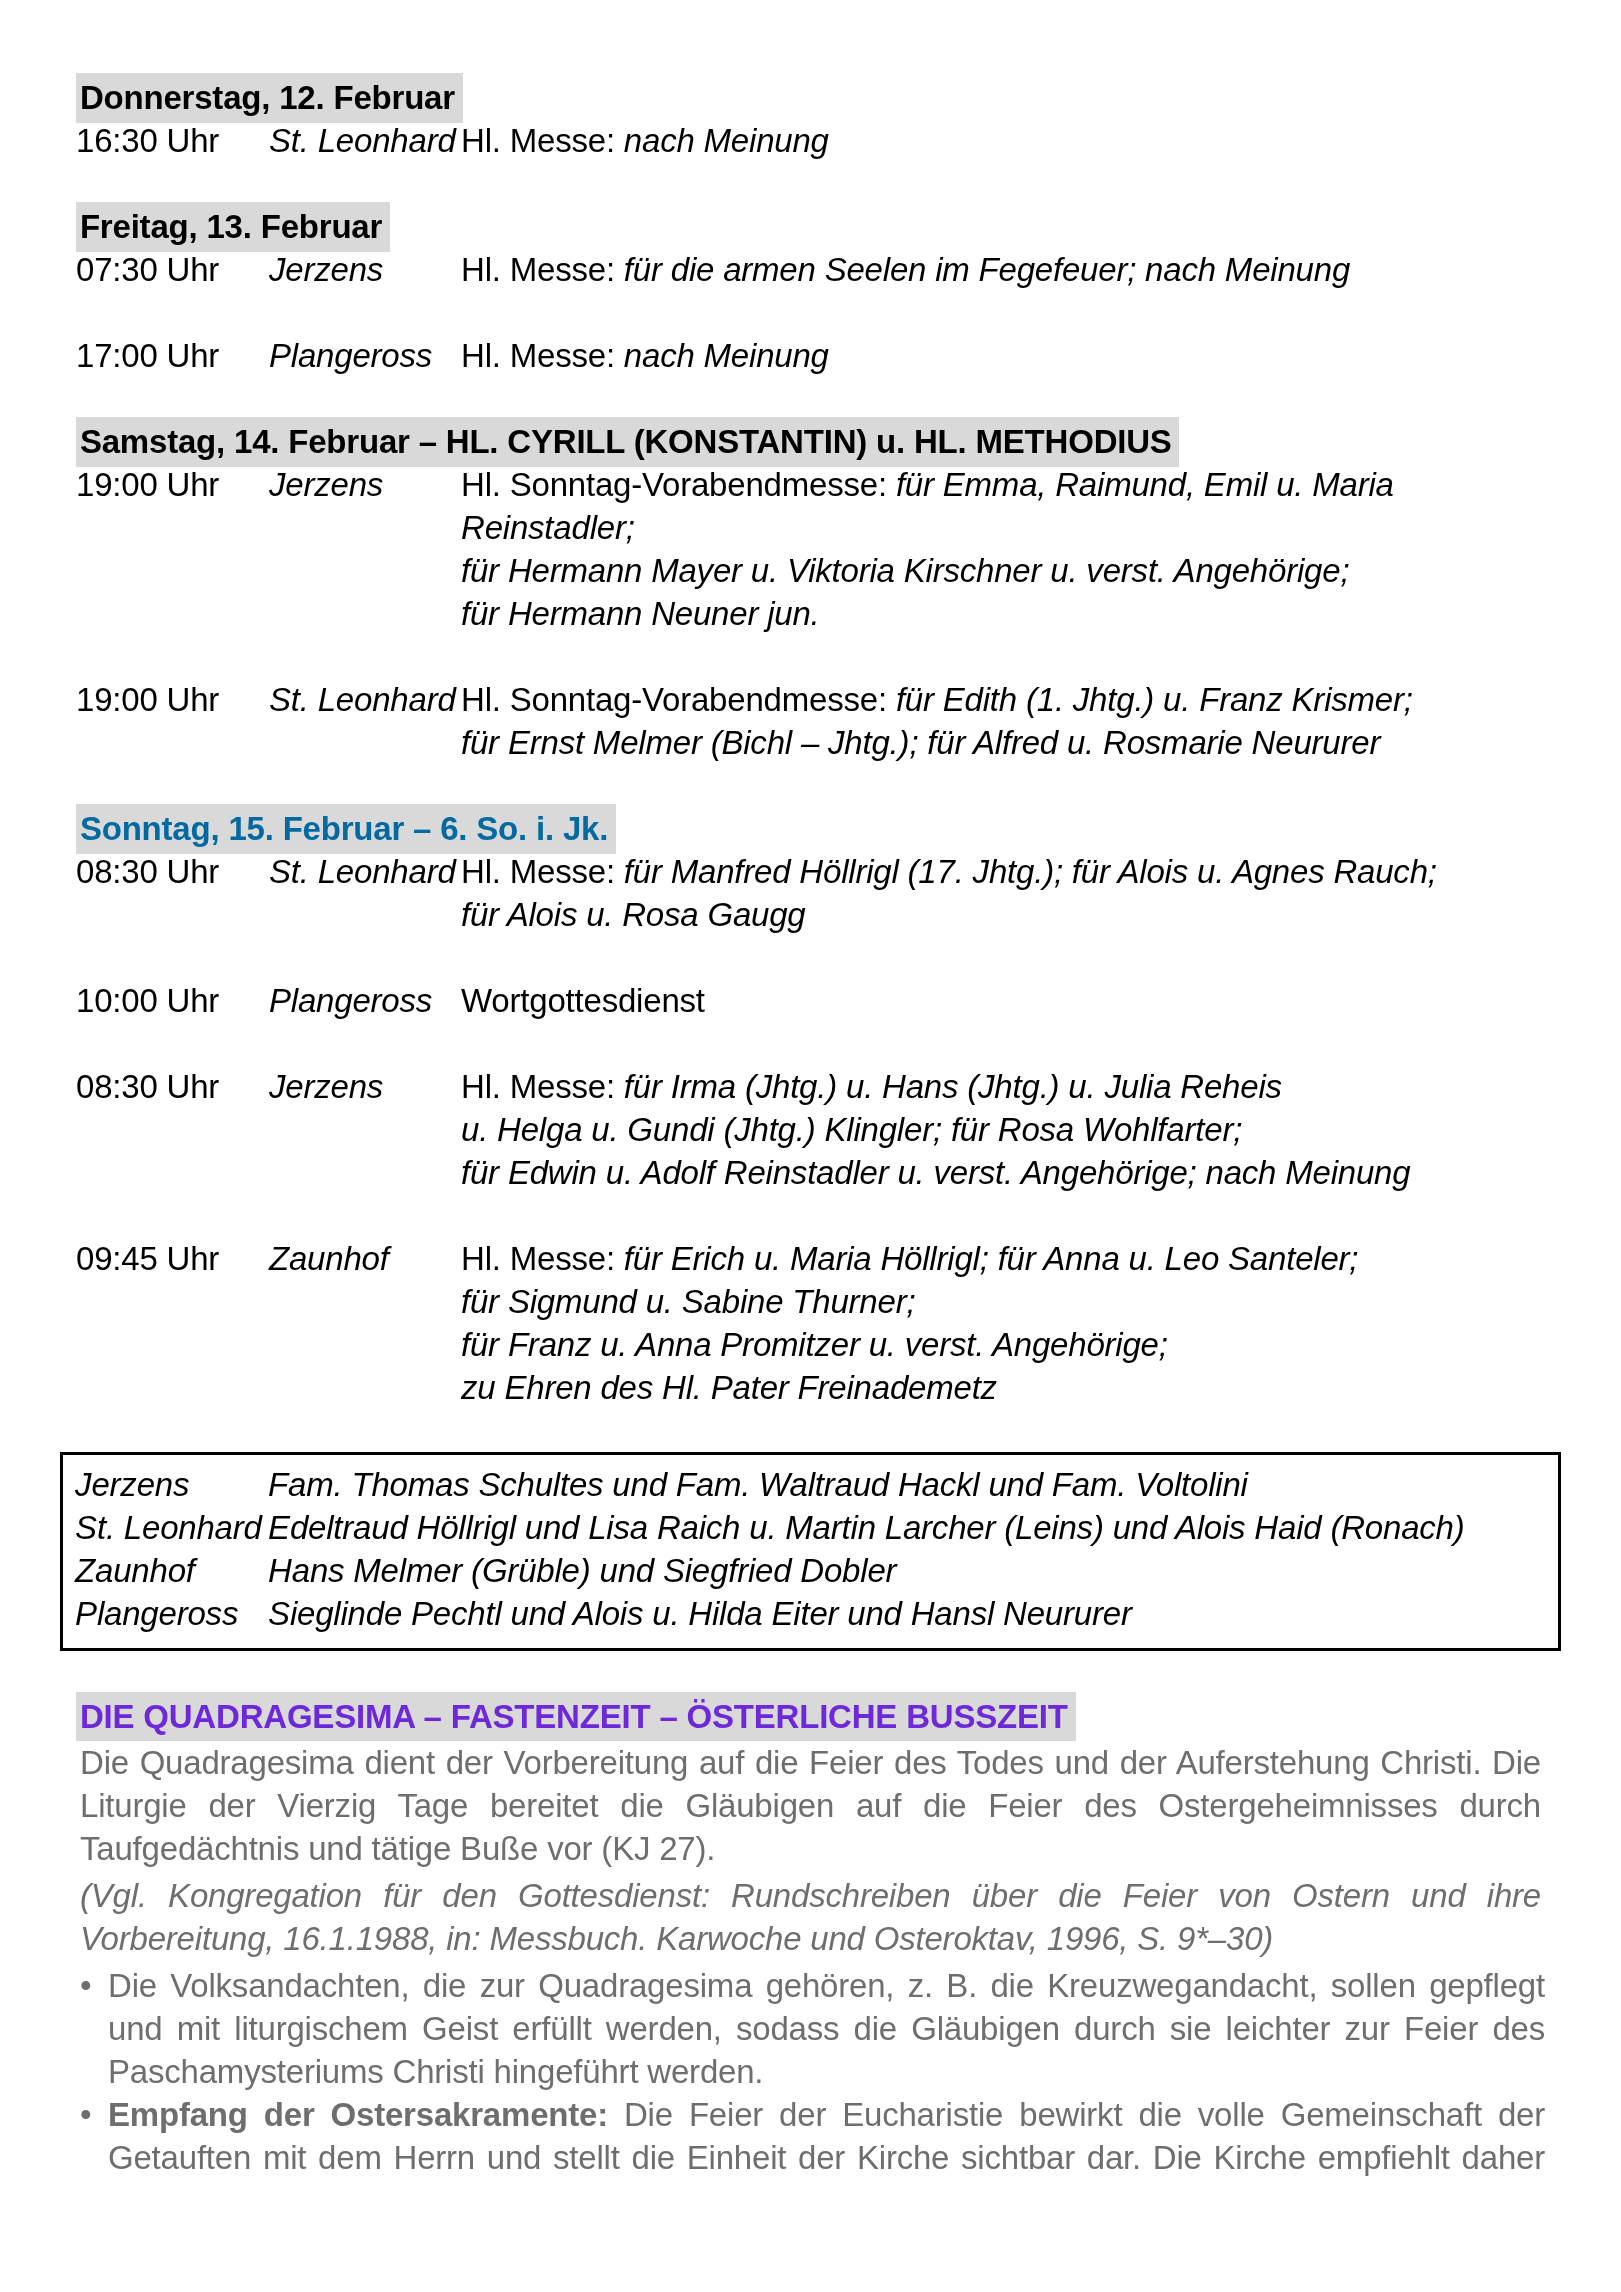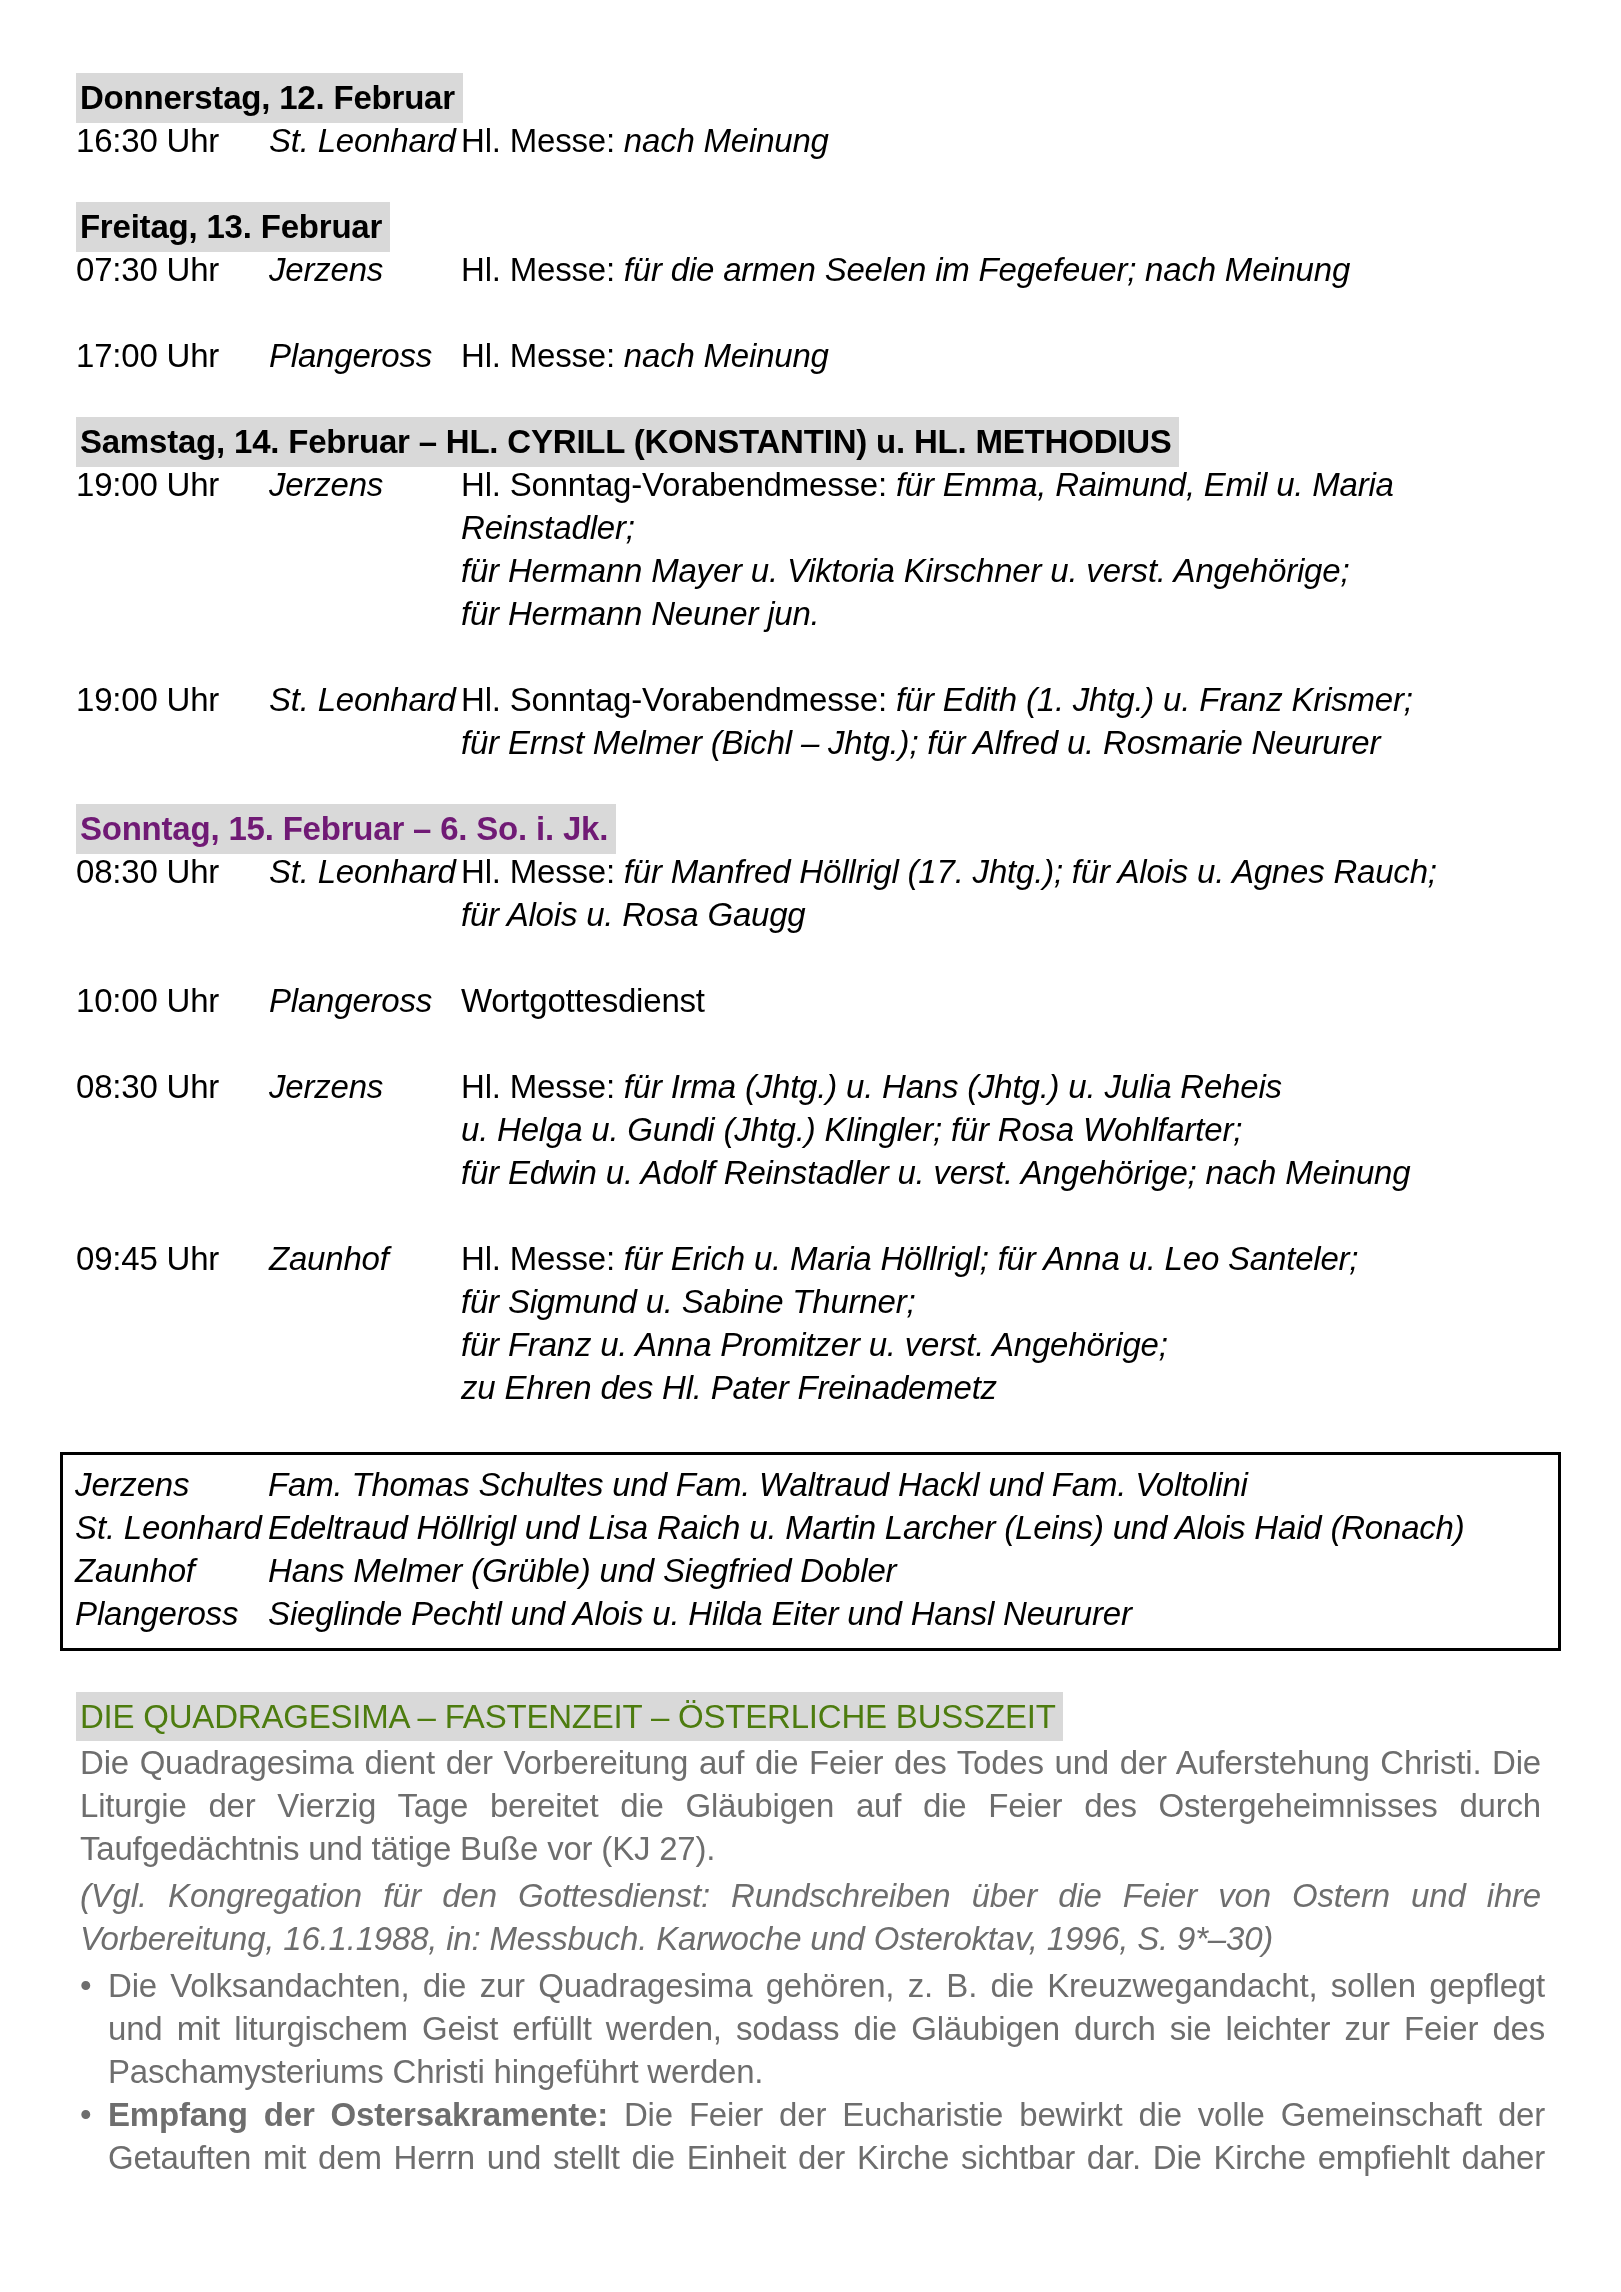--- a/index.html
+++ b/index.html
@@ -11,42 +11,42 @@
     background:#ffffff;
     font-family:"Liberation Sans","DejaVu Sans",sans-serif;
     font-size:33px;line-height:43px;
     letter-spacing:-0.2px;
     color:#000000;
     overflow:hidden;
   }
   
   .hl{background:#d9d9d9;padding:5.9px 7.8px 6.9px 3.9px;}
   .day-title{font-weight:700;}
-  .red{color:#701a75;}
+  .red{color:#0369a1;}
   
   .day{margin-bottom:43px;}
   .entry{display:flex;align-items:flex-start;}
   .entry + .entry{margin-top:43px;}
   .col-time{width:193px;flex:none;}
   .col-place{width:192px;flex:none;font-style:italic;}
   .col-desc{flex:1;min-width:0;}
   .i{font-style:italic;}
   
   .elight{
     border:3.9px solid #000;
     margin:43px -15.7px 43px -15.7px;
     padding:7.8px 11.8px 13.7px 11.8px;
   }
   .el-title{font-weight:700;font-style:italic;}
   .elrow{display:flex;align-items:flex-start;}
   .el-place{width:193px;flex:none;font-style:italic;}
   .el-don{flex:1;font-style:italic;min-width:0;}
   
   .quad{color:#6e6e6e;}
-  .quad-title{color:#4d7c0f;font-weight:400;}
+  .quad-title{color:#6d28d9;font-weight:700;}
   .quad p{margin:4px;text-align:justify;}
   .citation{font-style:italic;}
   .bullet{display:flex;align-items:flex-start;}
   .dot{width:32px;flex:none;padding-left:3.9px;box-sizing:border-box;}
   .btext{flex:1;text-align:justify;min-width:0;}
   .bullet:last-child .btext{text-align-last:justify;}
   .blead{font-weight:700;}
 </style>
 </head>
 <body>

